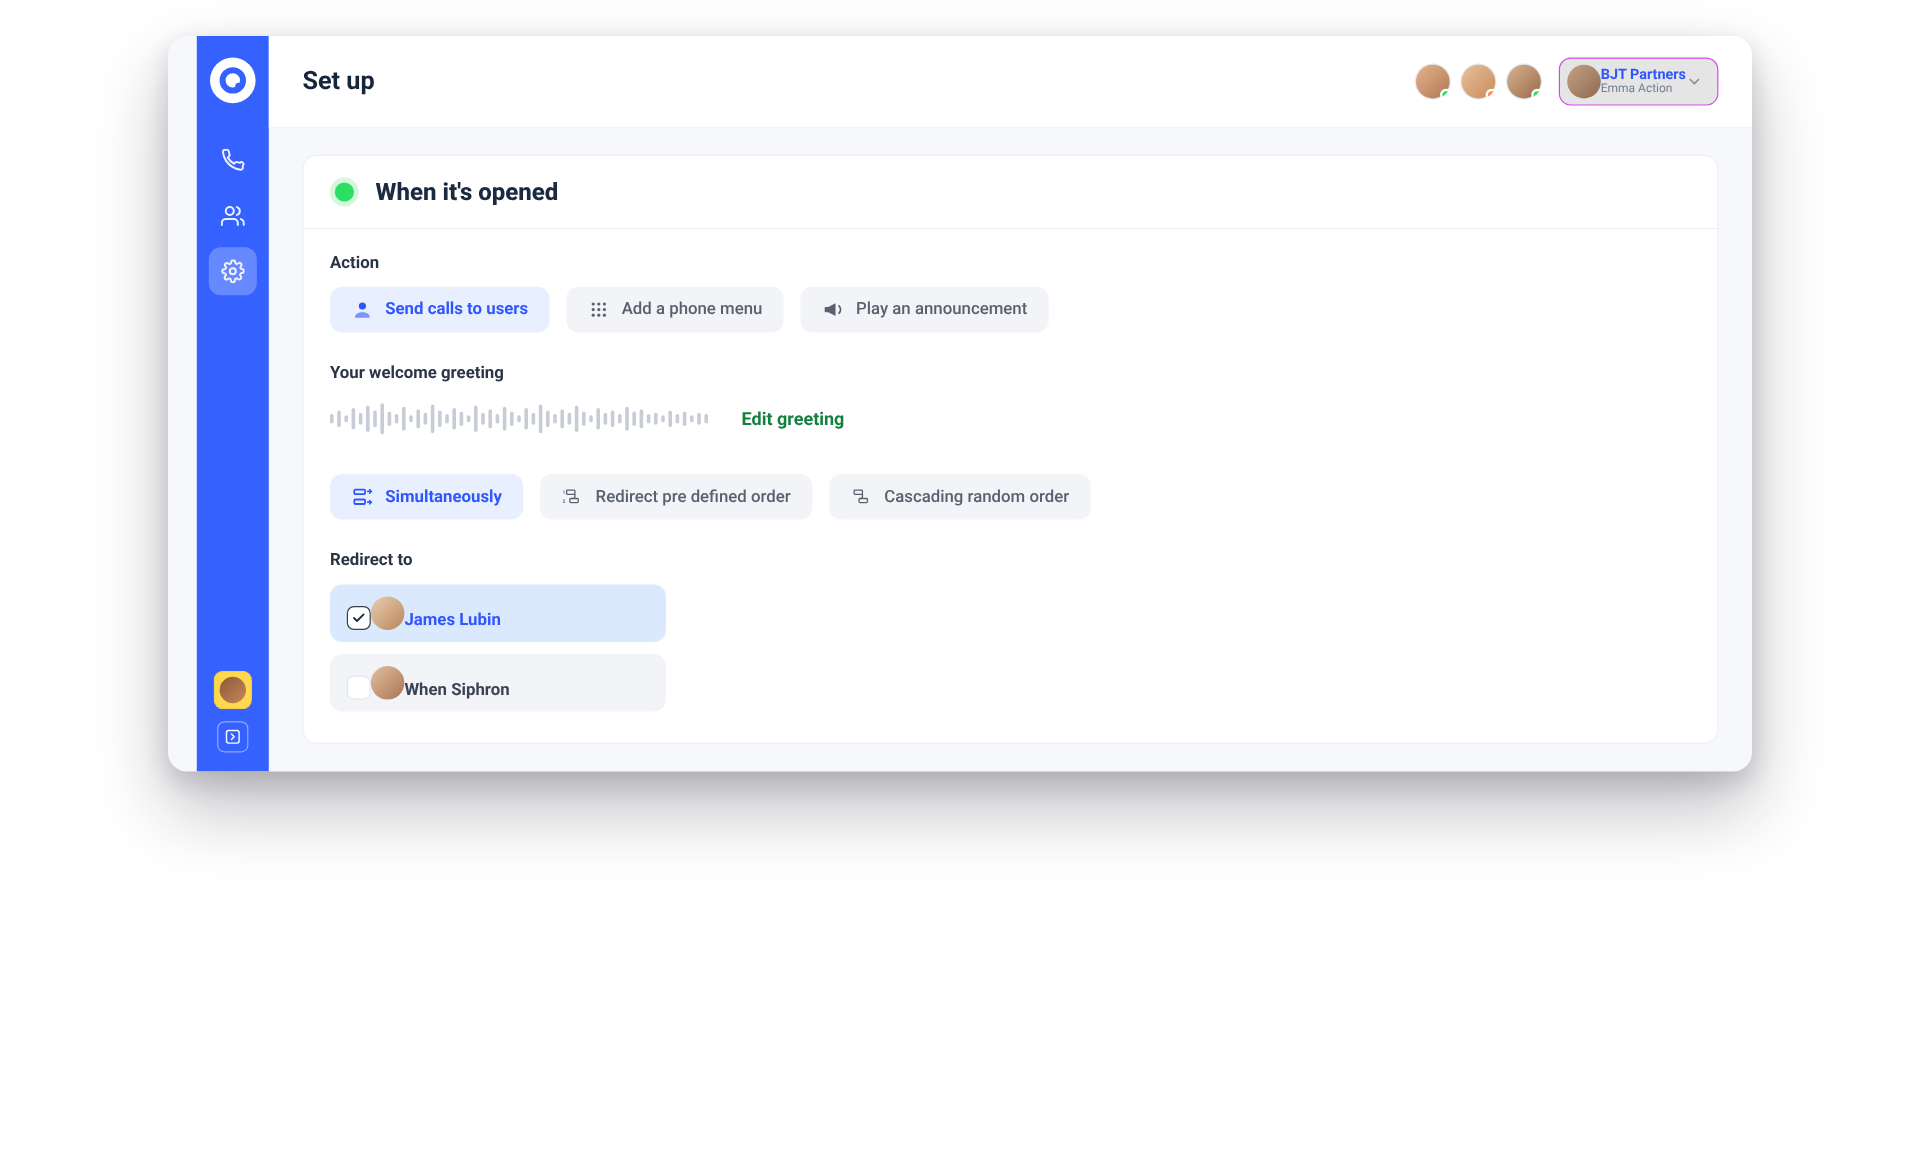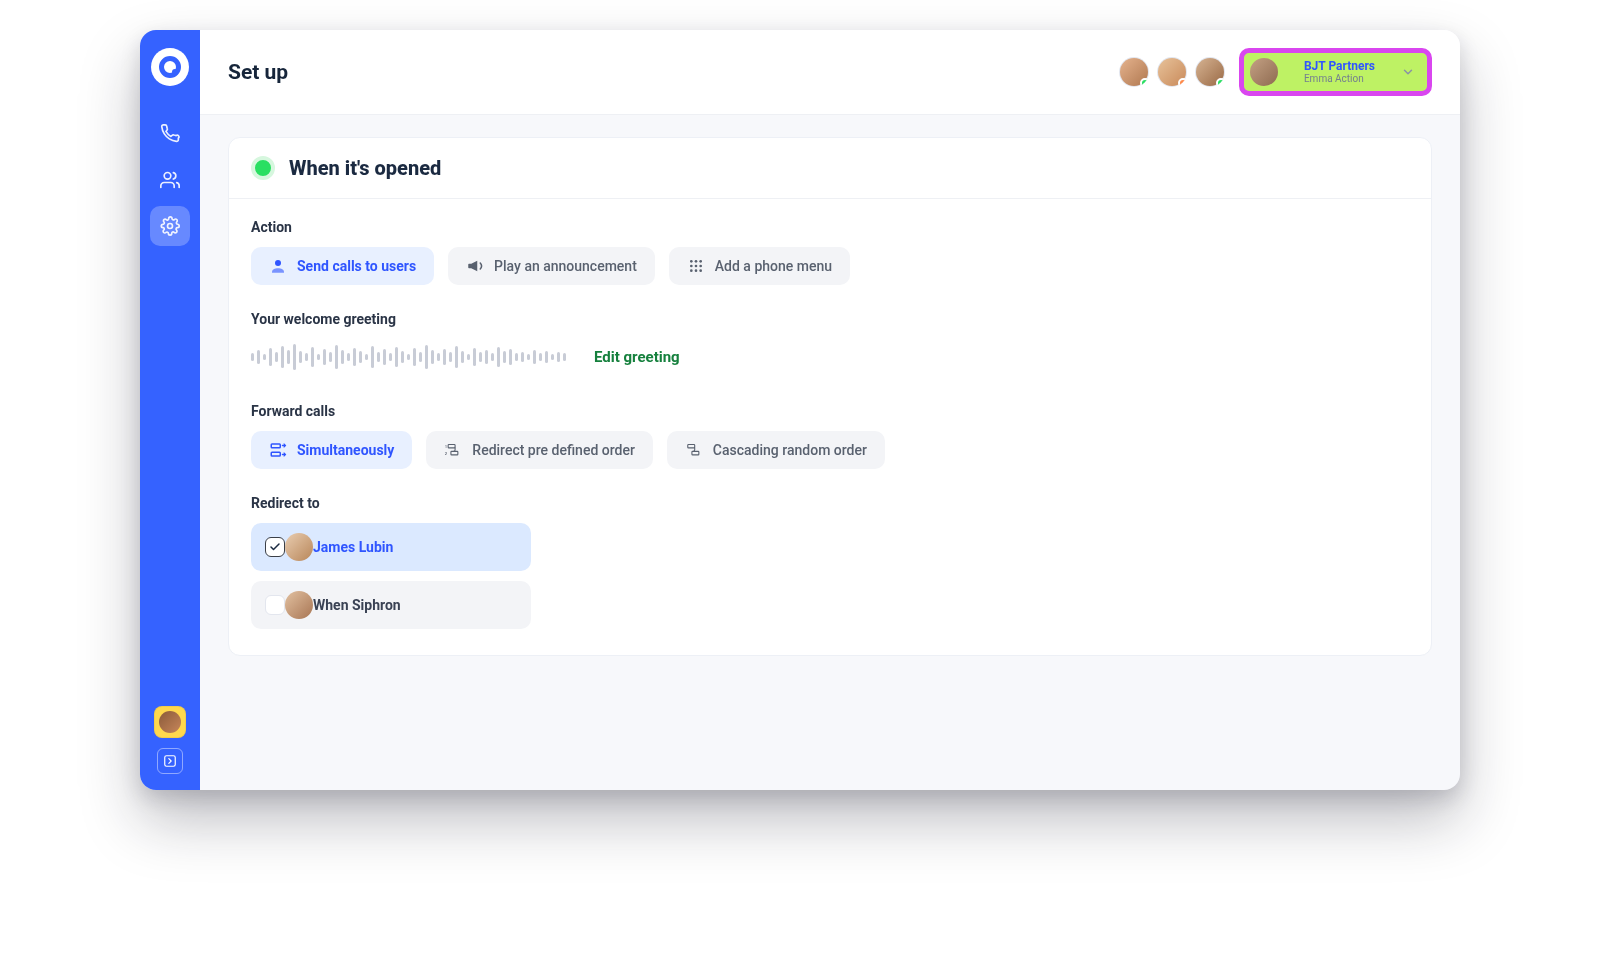--- a/index.html
+++ b/index.html
@@ -1,26 +1,27 @@
 <!DOCTYPE html>
 <html><head>
 <meta charset="utf-8">
 <style>
   * { box-sizing: border-box; margin: 0; padding: 0; }
   html, body { width: 100%; height: 100%; font-family: -apple-system, BlinkMacSystemFont, "Segoe UI", Roboto, Helvetica, Arial, sans-serif; }
   body { background: #ffffff; display: flex; align-items: flex-start; justify-content: center; padding: 30px 40px 60px 40px; }
   .app-window {
     width: 1320px;
-    height: 760px;
+    height: 613px;
     background: #f7f8fb;
     border-radius: 16px;
     display: flex;
     overflow: hidden;
     box-shadow: 0 30px 60px rgba(20,20,40,0.28), 0 8px 20px rgba(20,20,40,0.15);
     position: relative;
+    padding-left: 24px;
   }
   
   .sidebar {
     width: 60px;
     flex: 0 0 60px;
     background: #3562ff;
     display: flex;
     flex-direction: column;
     align-items: center;
     padding: 18px 0 16px 0;
@@ -64,22 +65,22 @@
     padding: 18px 28px;
     display:flex;align-items:center;justify-content:space-between;
   }
   .page-title { font-size:21px; font-weight:700; color:#16253a; }
   .topbar-right { display:flex; align-items:center; gap:14px; }
   .presence-group { display:flex; gap:8px; }
   .presence-avatar { width:30px;height:30px;border-radius:50%;position:relative;background:#e2e6ef; overflow:hidden; display:flex;align-items:center;justify-content:center;}
   .presence-avatar .face { width:28px;height:28px;border-radius:50%; }
   .presence-dot { position:absolute;right:-1px;bottom:-1px;width:10px;height:10px;border-radius:50%;border:2px solid #fff; }
   .account-pill {
-    display:flex;align-items:center;gap:26px;
-    border:5px solid #d946ef;border-radius:10px;padding:5px 12px 5px 6px;background:#bef264;
+    display:flex;align-items:center;gap:0;
+    border:1px solid #d946ef;border-radius:10px;padding:5px 12px 5px 6px;background:#e5e5e5;
     cursor:pointer;
   }
   .account-pill .avatar { width:28px;height:28px;border-radius:50%;background:linear-gradient(135deg,#c4a184,#8e6a50);} 
   .account-text { display:flex;flex-direction:column; line-height:1.1; }
   .account-text .org { font-size:12px;font-weight:700;color:#2f55ff; }
   .account-text .user { font-size:10px;color:#74808f; }
   .chev { color:#8a93a5; }
   
   .content-wrap { padding: 22px 28px; }
   .card {
@@ -105,21 +106,21 @@
     cursor:pointer;
   }
   .pill.active { background:#e8f0ff;color:#2f55ff;font-weight:700; }
   .pill .ico { width:18px;height:18px;display:flex;align-items:center;justify-content:center;color:inherit; }
   .waveform-row { display:flex;align-items:center;gap:28px;margin-bottom:28px; }
   .waveform { display:flex;align-items:center;gap:3px;height:36px; }
   .waveform span { width:3px;background:#c8ccd6;border-radius:2px; display:inline-block;}
   .edit-link { color:#15803d;font-weight:700;font-size:15px;cursor:pointer; }
   .redirect-list { display:flex;flex-direction:column;gap:10px;max-width:280px; }
   .redirect-item {
-    display:flex;align-items:center;
+    display:flex;align-items:flex-end;
     padding:10px 14px;border-radius:10px;background:#f3f4f7;cursor:pointer;
   }
   .redirect-item.selected { background:#dbe9ff; }
   .checkbox { width:20px;height:20px;border:1.5px solid #3b3f47;border-radius:6px;display:flex;align-items:center;justify-content:center;background:#fff;}
   .redirect-item:not(.selected) .checkbox { border-color:#e3e6ee; }
   .check-mark { display:none;color:#1b2a41; }
   .redirect-item.selected .check-mark { display:block; }
   .person-avatar { width:28px;height:28px;border-radius:50%;background:linear-gradient(135deg,#d8c1a7,#a77851);position:relative;overflow:hidden; }
   .person-avatar::after{content:"";position:absolute;inset:0;border-radius:50%;}
   .person-name { font-size:14px;font-weight:700;color:#3a4254; }
@@ -215,43 +216,43 @@
               <span class="ico">
                 <svg width="18" height="18" viewBox="0 0 24 24" fill="currentColor">
                     <circle cx="12" cy="8" r="4"></circle>
                     <path d="M4 20c0-3.3 3.6-5 8-5s8 1.7 8 5v1H4z" opacity=".6"></path>
                   </svg>
               </span>
               <span>Send calls to users</span>
             </div>
             <div class="pill">
               <span class="ico">
-                <svg width="18" height="18" viewBox="0 0 24 24" fill="currentColor">
-                    <path d="M3 10v4a1 1 0 0 0 1 1h3l8 4V5l-8 4H4a1 1 0 0 0-1 1z"></path>
-                    <path d="M19 8a6 6 0 0 1 0 8" fill="none" stroke="currentColor" stroke-width="2" stroke-linecap="round"></path>
-                  </svg>
-              </span>
-              <span>Play an announcement</span>
-            </div>
-            <div class="pill">
-              <span class="ico">
                 <svg width="16" height="16" viewBox="0 0 24 24" fill="currentColor">
                     <circle cx="5" cy="5" r="2"></circle>
                     <circle cx="12" cy="5" r="2"></circle>
                     <circle cx="19" cy="5" r="2"></circle>
                     <circle cx="5" cy="12" r="2"></circle>
                     <circle cx="12" cy="12" r="2"></circle>
                     <circle cx="19" cy="12" r="2"></circle>
                     <circle cx="5" cy="19" r="2"></circle>
                     <circle cx="12" cy="19" r="2"></circle>
                     <circle cx="19" cy="19" r="2"></circle>
                   </svg>
               </span>
               <span>Add a phone menu</span>
             </div>
+            <div class="pill">
+              <span class="ico">
+                <svg width="18" height="18" viewBox="0 0 24 24" fill="currentColor">
+                    <path d="M3 10v4a1 1 0 0 0 1 1h3l8 4V5l-8 4H4a1 1 0 0 0-1 1z"></path>
+                    <path d="M19 8a6 6 0 0 1 0 8" fill="none" stroke="currentColor" stroke-width="2" stroke-linecap="round"></path>
+                  </svg>
+              </span>
+              <span>Play an announcement</span>
+            </div>
           </div>
 
           <div class="section-label">Your welcome greeting</div>
           <div class="waveform-row">
             <div class="waveform" id="waveform">
                 <span style="height: 8px;"></span>
                 <span style="height: 14px;"></span>
                 <span style="height: 6px;"></span>
                 <span style="height: 18px;"></span>
                 <span style="height: 10px;"></span>
@@ -300,21 +301,20 @@
                 <span style="height: 14px;"></span>
                 <span style="height: 8px;"></span>
                 <span style="height: 12px;"></span>
                 <span style="height: 6px;"></span>
                 <span style="height: 10px;"></span>
                 <span style="height: 8px;"></span>
               </div>
             <span class="edit-link">Edit greeting</span>
           </div>
 
-          <div class="section-label">Forward calls</div>
           <div class="pill-row">
             <div class="pill active">
               <span class="ico">
                 <svg width="18" height="18" viewBox="0 0 24 24" fill="none" stroke="currentColor" stroke-width="2" stroke-linecap="round">
                     <rect x="3" y="4" width="12" height="5" rx="1"></rect>
                     <rect x="3" y="15" width="12" height="5" rx="1"></rect>
                     <path d="M18 6h3M18 18h3"></path>
                     <path d="M20 4l2 2-2 2M20 16l2 2-2 2" stroke-width="1.5"></path>
                   </svg>
               </span>

